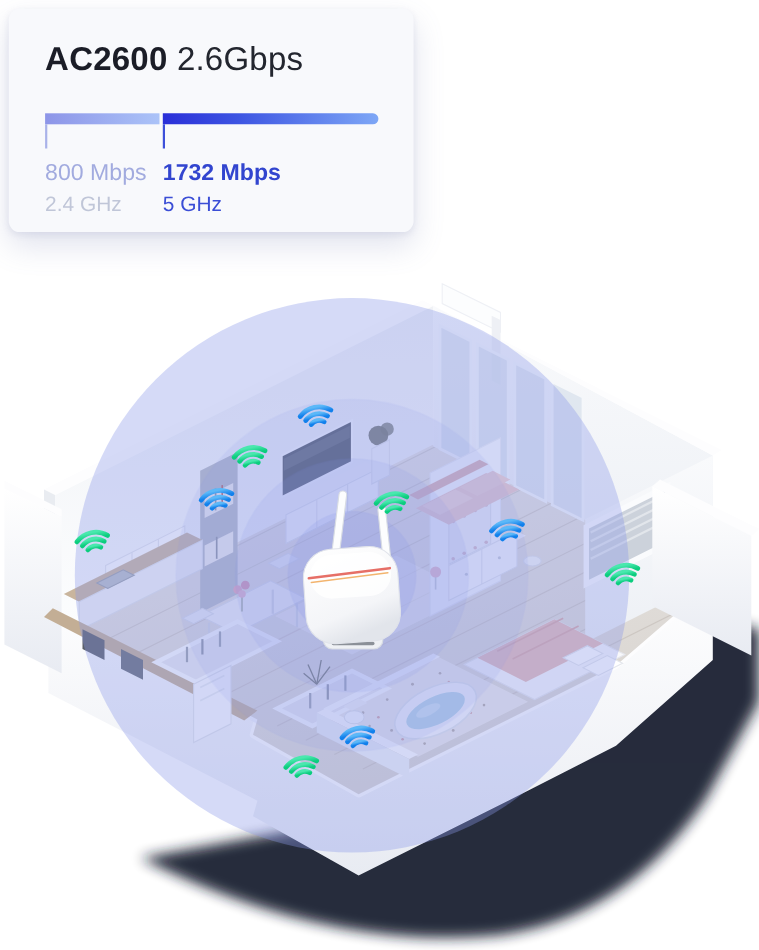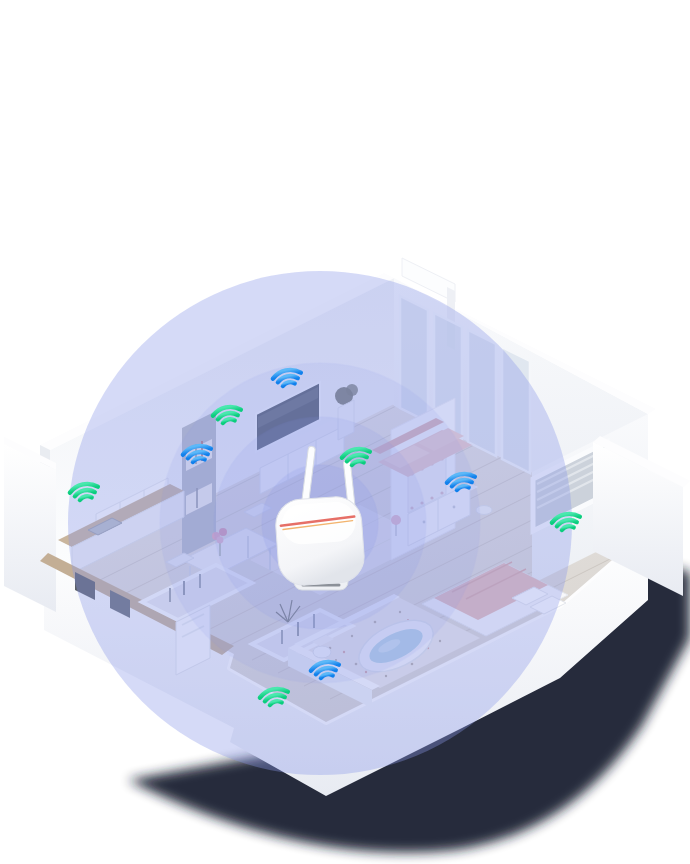--- a/index.html
+++ b/index.html
@@ -351,14 +351,35 @@
         </g>
         <g transform="translate(326 673) rotate(-12) scale(0.95) translate(-24 -22)">
           <use href="#wifi-glyph" stroke="url(#gradBlue)" fill="none"></use>
         </g>
         <g transform="translate(275 700) rotate(-12) scale(0.95) translate(-24 -22)">
           <use href="#wifi-glyph" stroke="url(#gradGreen)" fill="none"></use>
         </g>
       </g>
   </svg>
 
+  <div class="card">
+    <div class="card-title">
+      <span class="b">AC2600</span>
+      <span> </span>
+      <span class="r">2.6Gbps</span>
+    </div>
+    <div class="bar">
+      <div class="seg1"></div>
+      <div class="seg2"></div>
+    </div>
+    <div class="tick tick1"></div>
+    <div class="tick tick2"></div>
+    <div class="band band0">
+      <span class="speed">800 Mbps</span>
+      <span class="freq">2.4 GHz</span>
+    </div>
+    <div class="band band1">
+      <span class="speed">1732 Mbps</span>
+      <span class="freq">5 GHz</span>
+    </div>
+  </div>
 
 </div>
 
 </body></html>

